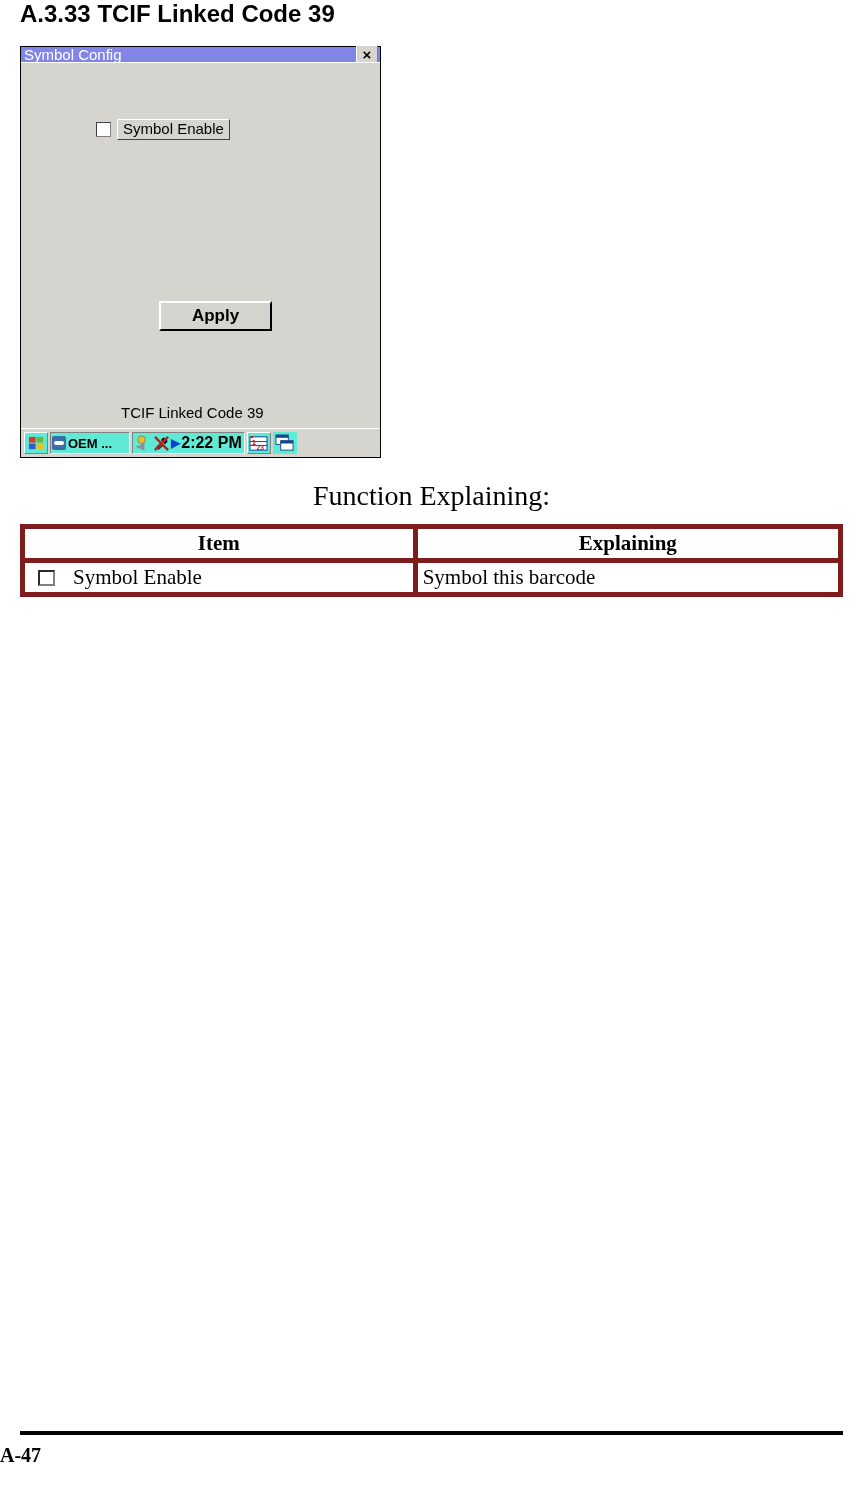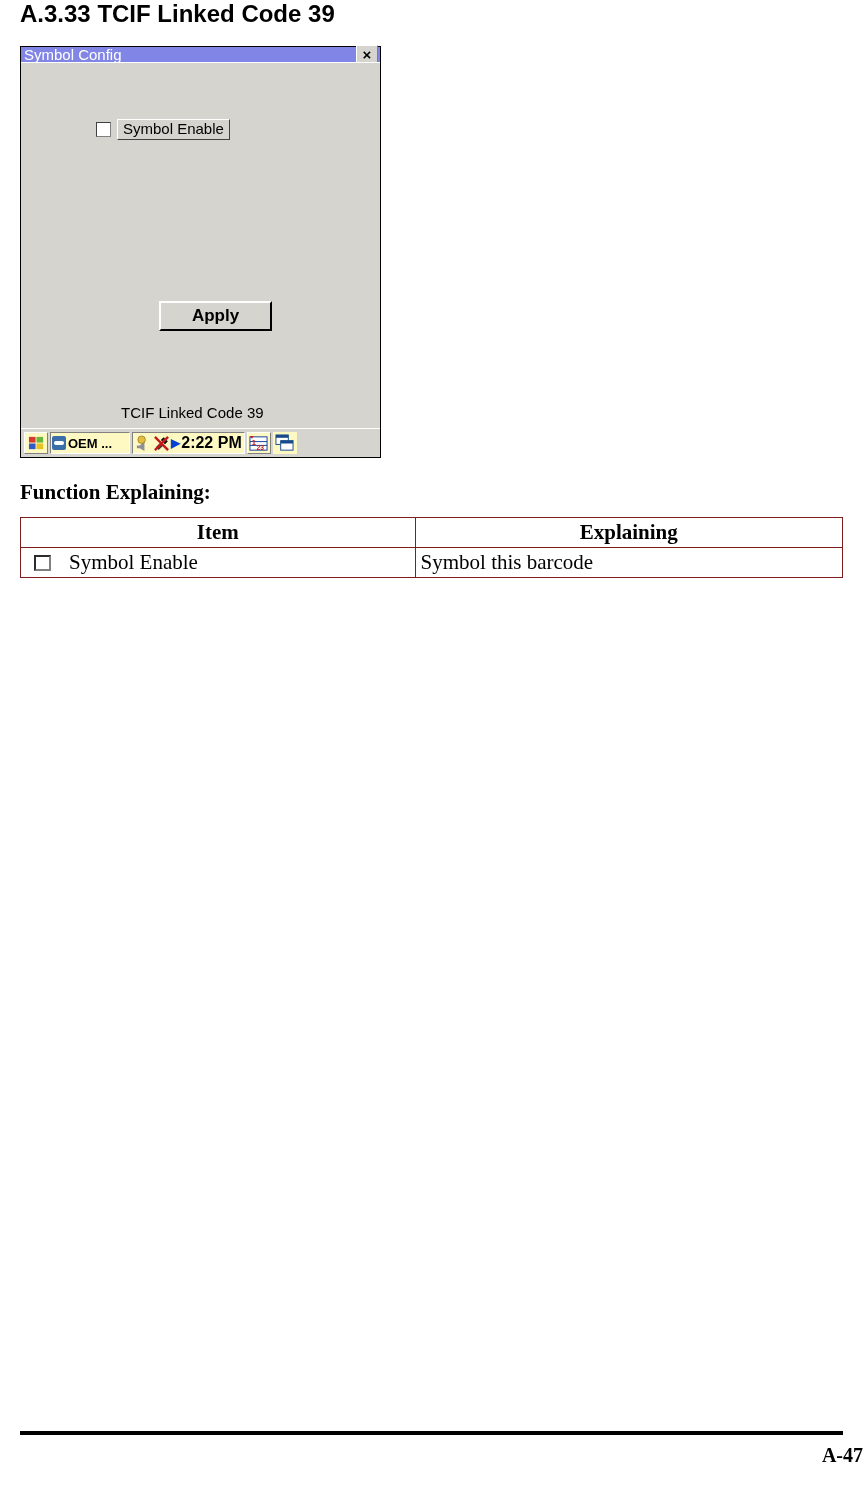--- a/index.html
+++ b/index.html
@@ -134,21 +134,21 @@
       border-top-color: #fff;
       border-left-color: #fff;
       height: 22px;
       display: flex;
       align-items: center;
       justify-content: center;
       box-sizing: border-box;
       font-family: Tahoma, Arial, sans-serif;
       font-size: 13px;
       font-weight: bold;
-      background-color: #fef9c3;
+      background-color: #5eead4;
     }
     .start-flag {
       width: 24px;
     }
     .oem-btn {
       width: 80px;
       border-top-color: #808080;
       border-left-color: #808080;
       border-right-color: #fff;
       border-bottom-color: #fff;
@@ -188,33 +188,34 @@
       font-weight: bold;
     }
     .keyboard-btn {
       width: 24px;
     }
     .windows-btn {
       width: 24px;
       border:none;
     }
     .section-heading {
-      font-size: 21px;
-      font-weight: bold;
+      font-size: 28px;
+      font-weight: normal;
       font-family: 'Times New Roman', serif;
       margin: 0 0 12px 0;
+      text-align: center;
     }
     .table {
       width: 100%;
       border-collapse: collapse;
       font-family: 'Times New Roman', serif;
       font-size: 21px;
     }
     .table td, .table th {
-      border: 1px solid #7f1d1d;
+      border: 5px solid #7f1d1d;
       padding: 2px 5px;
       text-align: left;
       vertical-align: middle;
       height: 30px;
       box-sizing: border-box;
     }
     .table th {
       font-weight: bold;
       text-align: center;
     }
@@ -239,21 +240,21 @@
       bottom: 52px;
       left: 20px;
       right: 20px;
       height: 4px;
       background-color: #000;
     }
     .footer-pg {
       position: absolute;
       bottom: 20px;
       left: 0; right: 0;
-      text-align: right;
+      text-align: left;
       font-family: 'Times New Roman', serif;
       font-size: 20px;
       font-weight: bold;
     }
     .flag-svg{width:17px;height:17px;}
     .speaker-svg{width:17px;height:17px;}
     .plug-svg{width:17px;height:17px;}
     .arrow-blue{font-size:12px;color:#0642cf;font-weight:bold;}
     .cal-icon{width:19px;height:19px;}
     .winstack{width:19px;height:19px;}

